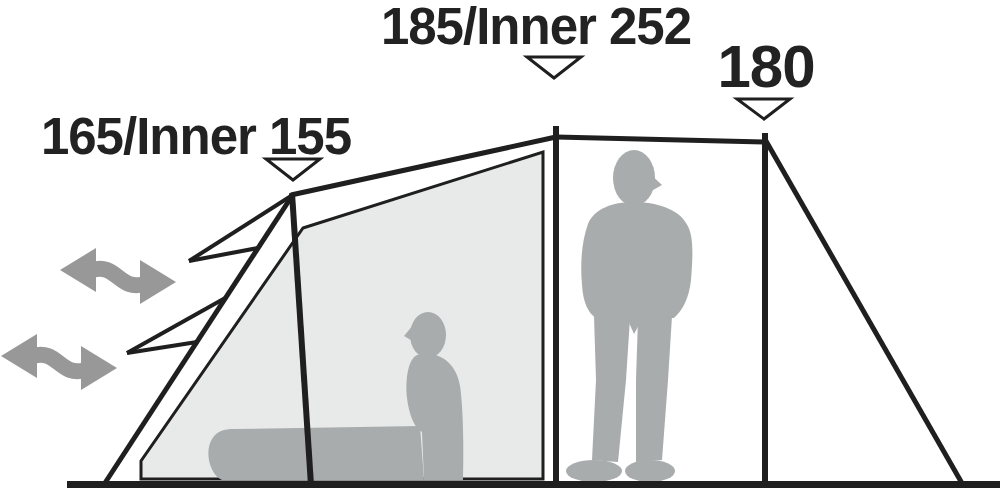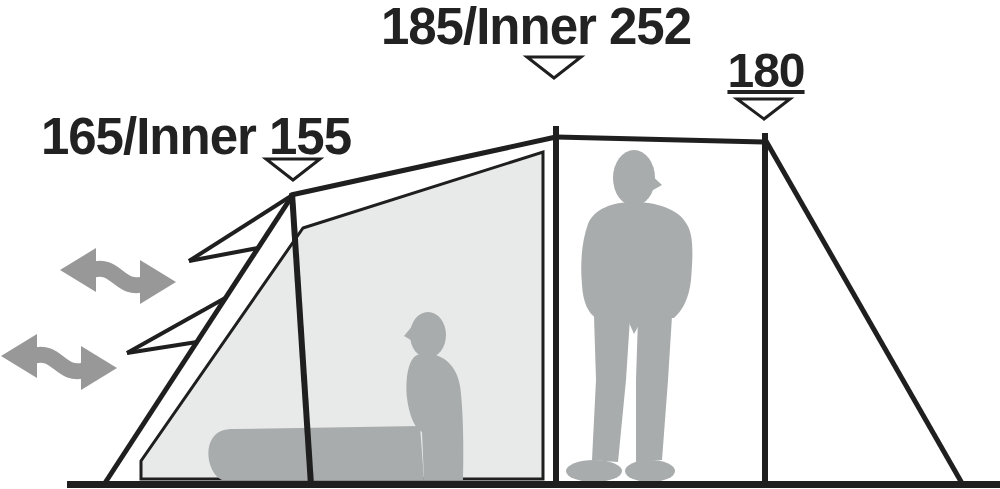--- a/index.html
+++ b/index.html
@@ -17,21 +17,21 @@
     font-weight:700;
     font-size:51px;
     line-height:1;
     letter-spacing:-1px;
     color:var(--color-text,#222222);
     white-space:nowrap;
     user-select:none;
   }
   .lbl-left  {left:196px;top:111px;}
   .lbl-center{left:536px;top:1px;}
-  .lbl-right {left:766px;top:47px;font-size:48px;text-decoration:underline;}
+  .lbl-right {left:766px;top:37px;font-size:60px;}
   .ln{stroke:var(--color-line,#1f1f1f);fill:none;stroke-linecap:butt;}
   .panel{fill:var(--color-panel,#e8e9e9);stroke:var(--color-line,#1f1f1f);stroke-width:3;stroke-linejoin:miter;}
   .sil{fill:var(--color-silhouette,#a8acac);stroke:none;}
   .marker{fill:#ffffff;stroke:var(--color-line,#1f1f1f);stroke-width:3;stroke-linejoin:miter;}
   .flow-head{fill:var(--color-arrow,#989898);}
   .flow-shaft{stroke:var(--color-arrow,#989898);stroke-width:16;fill:none;}
 </style>
 </head>
 <body>
 

